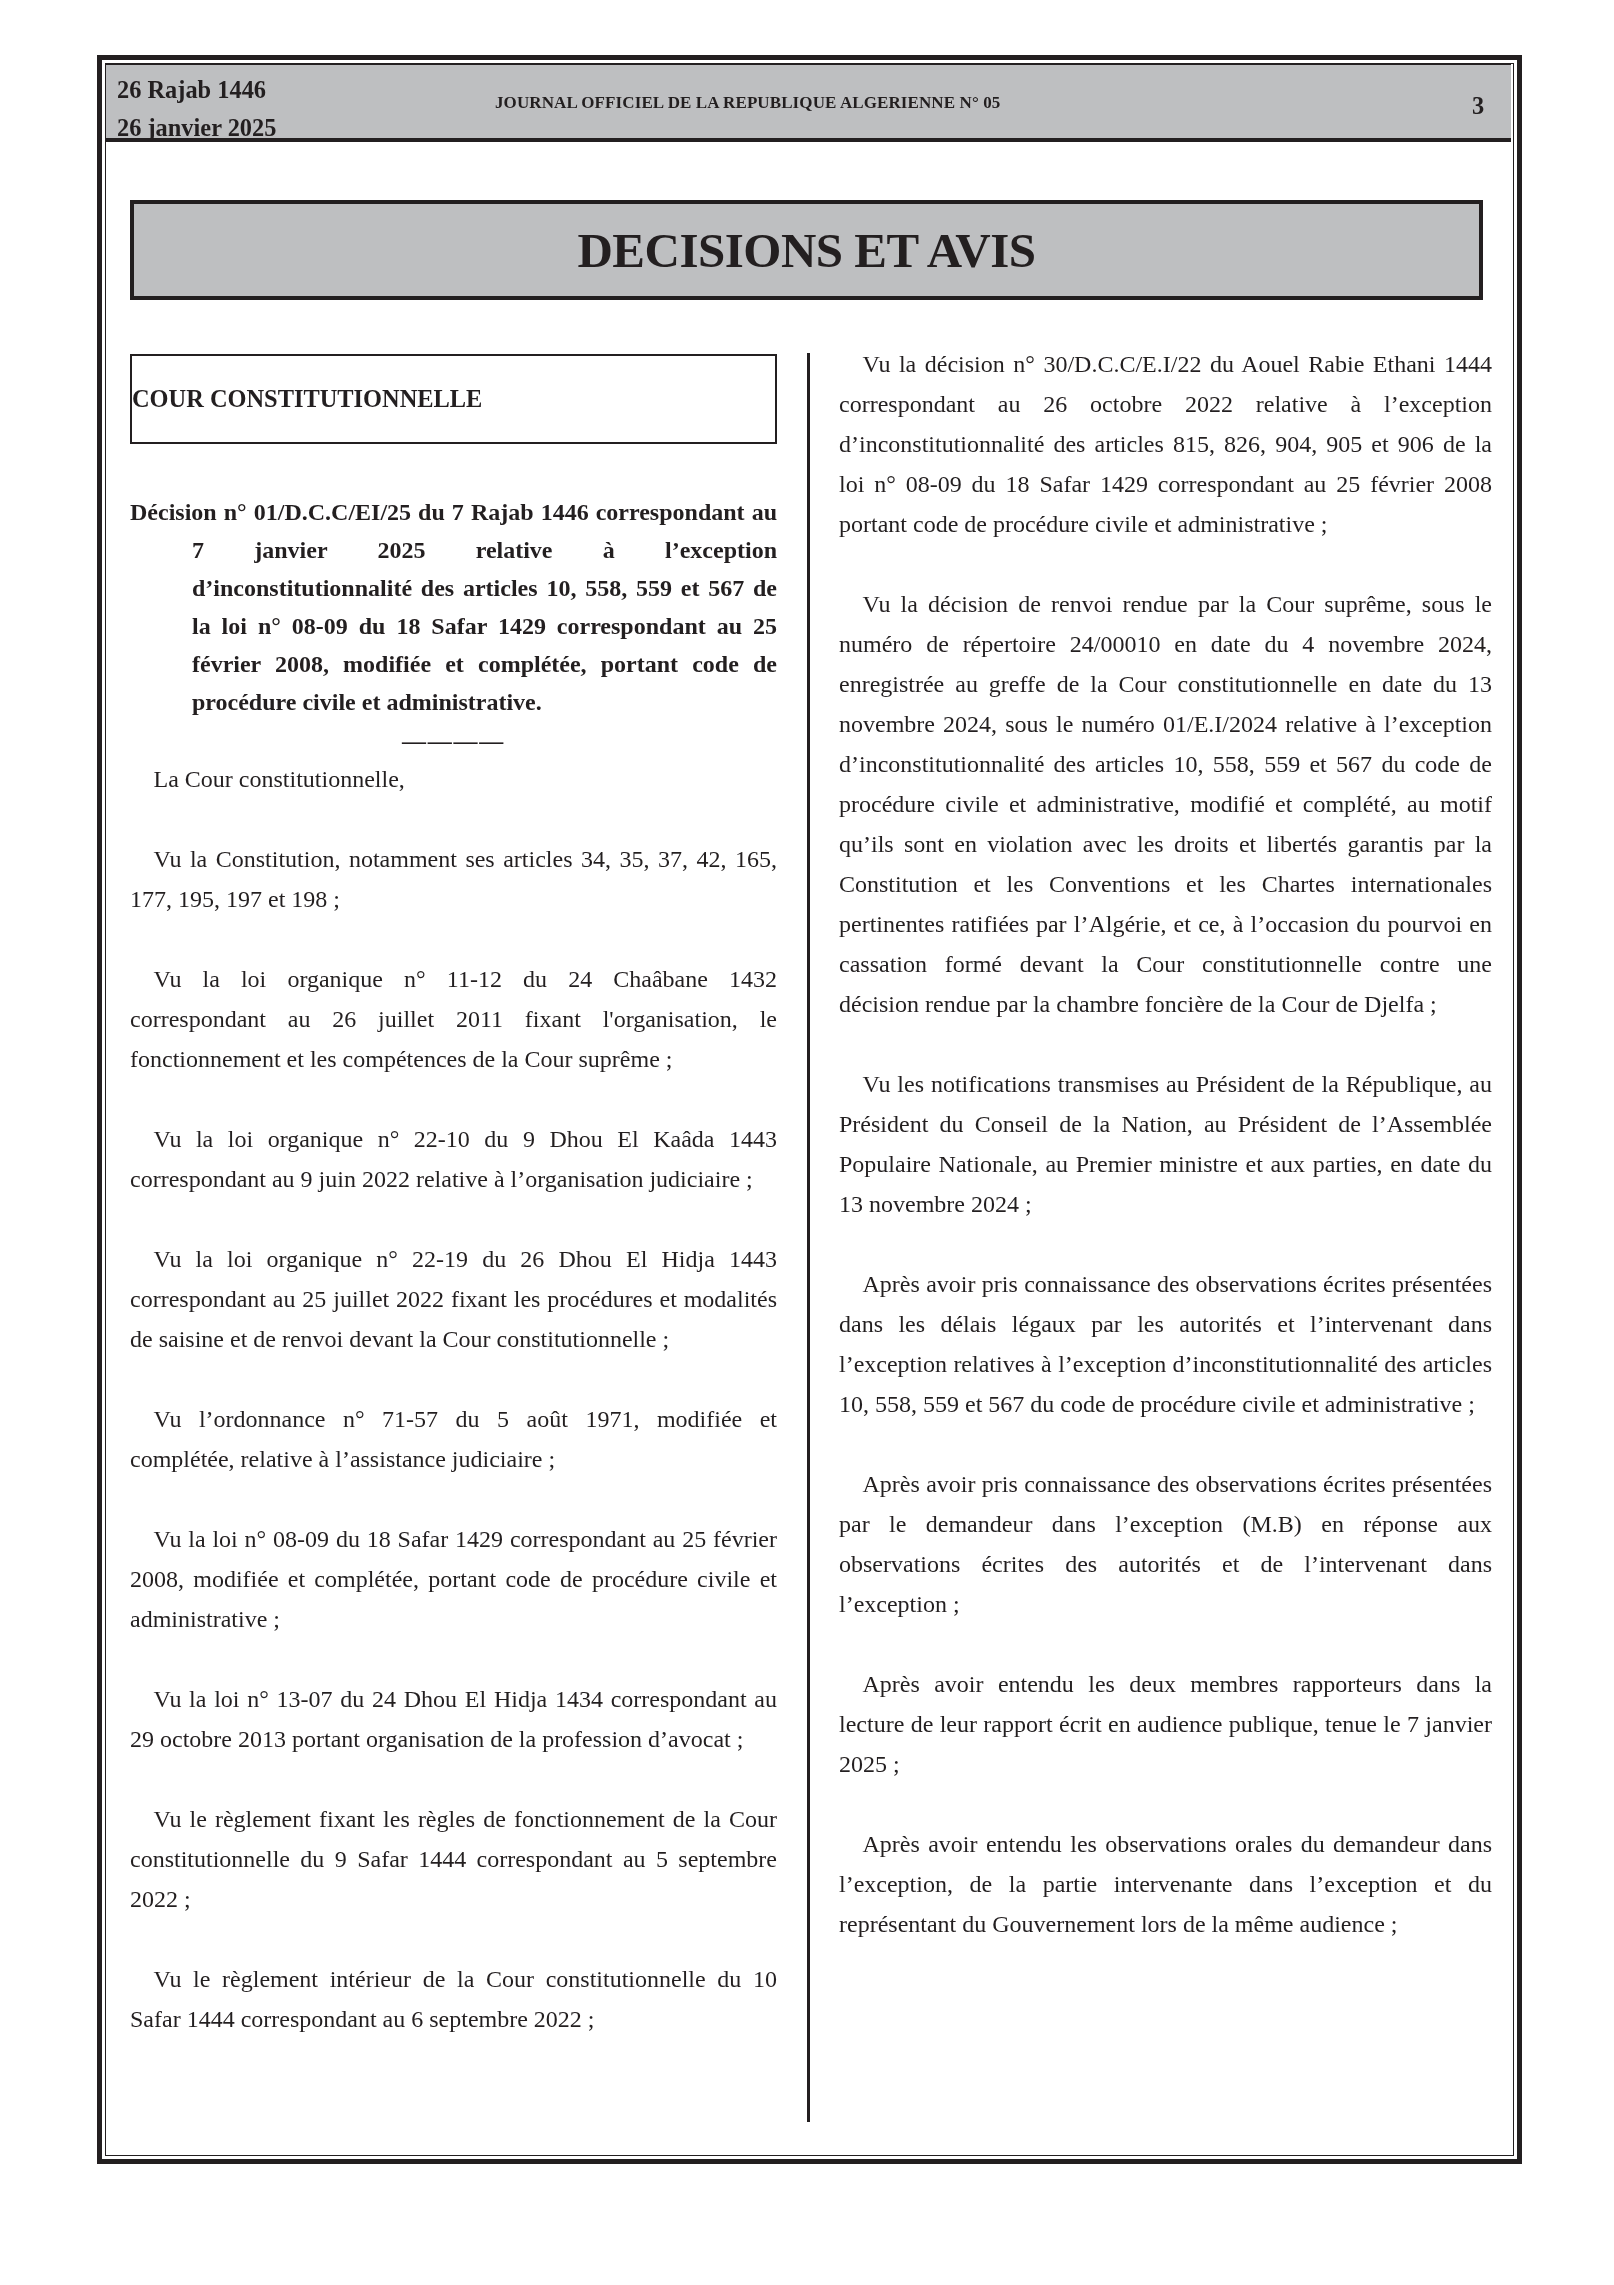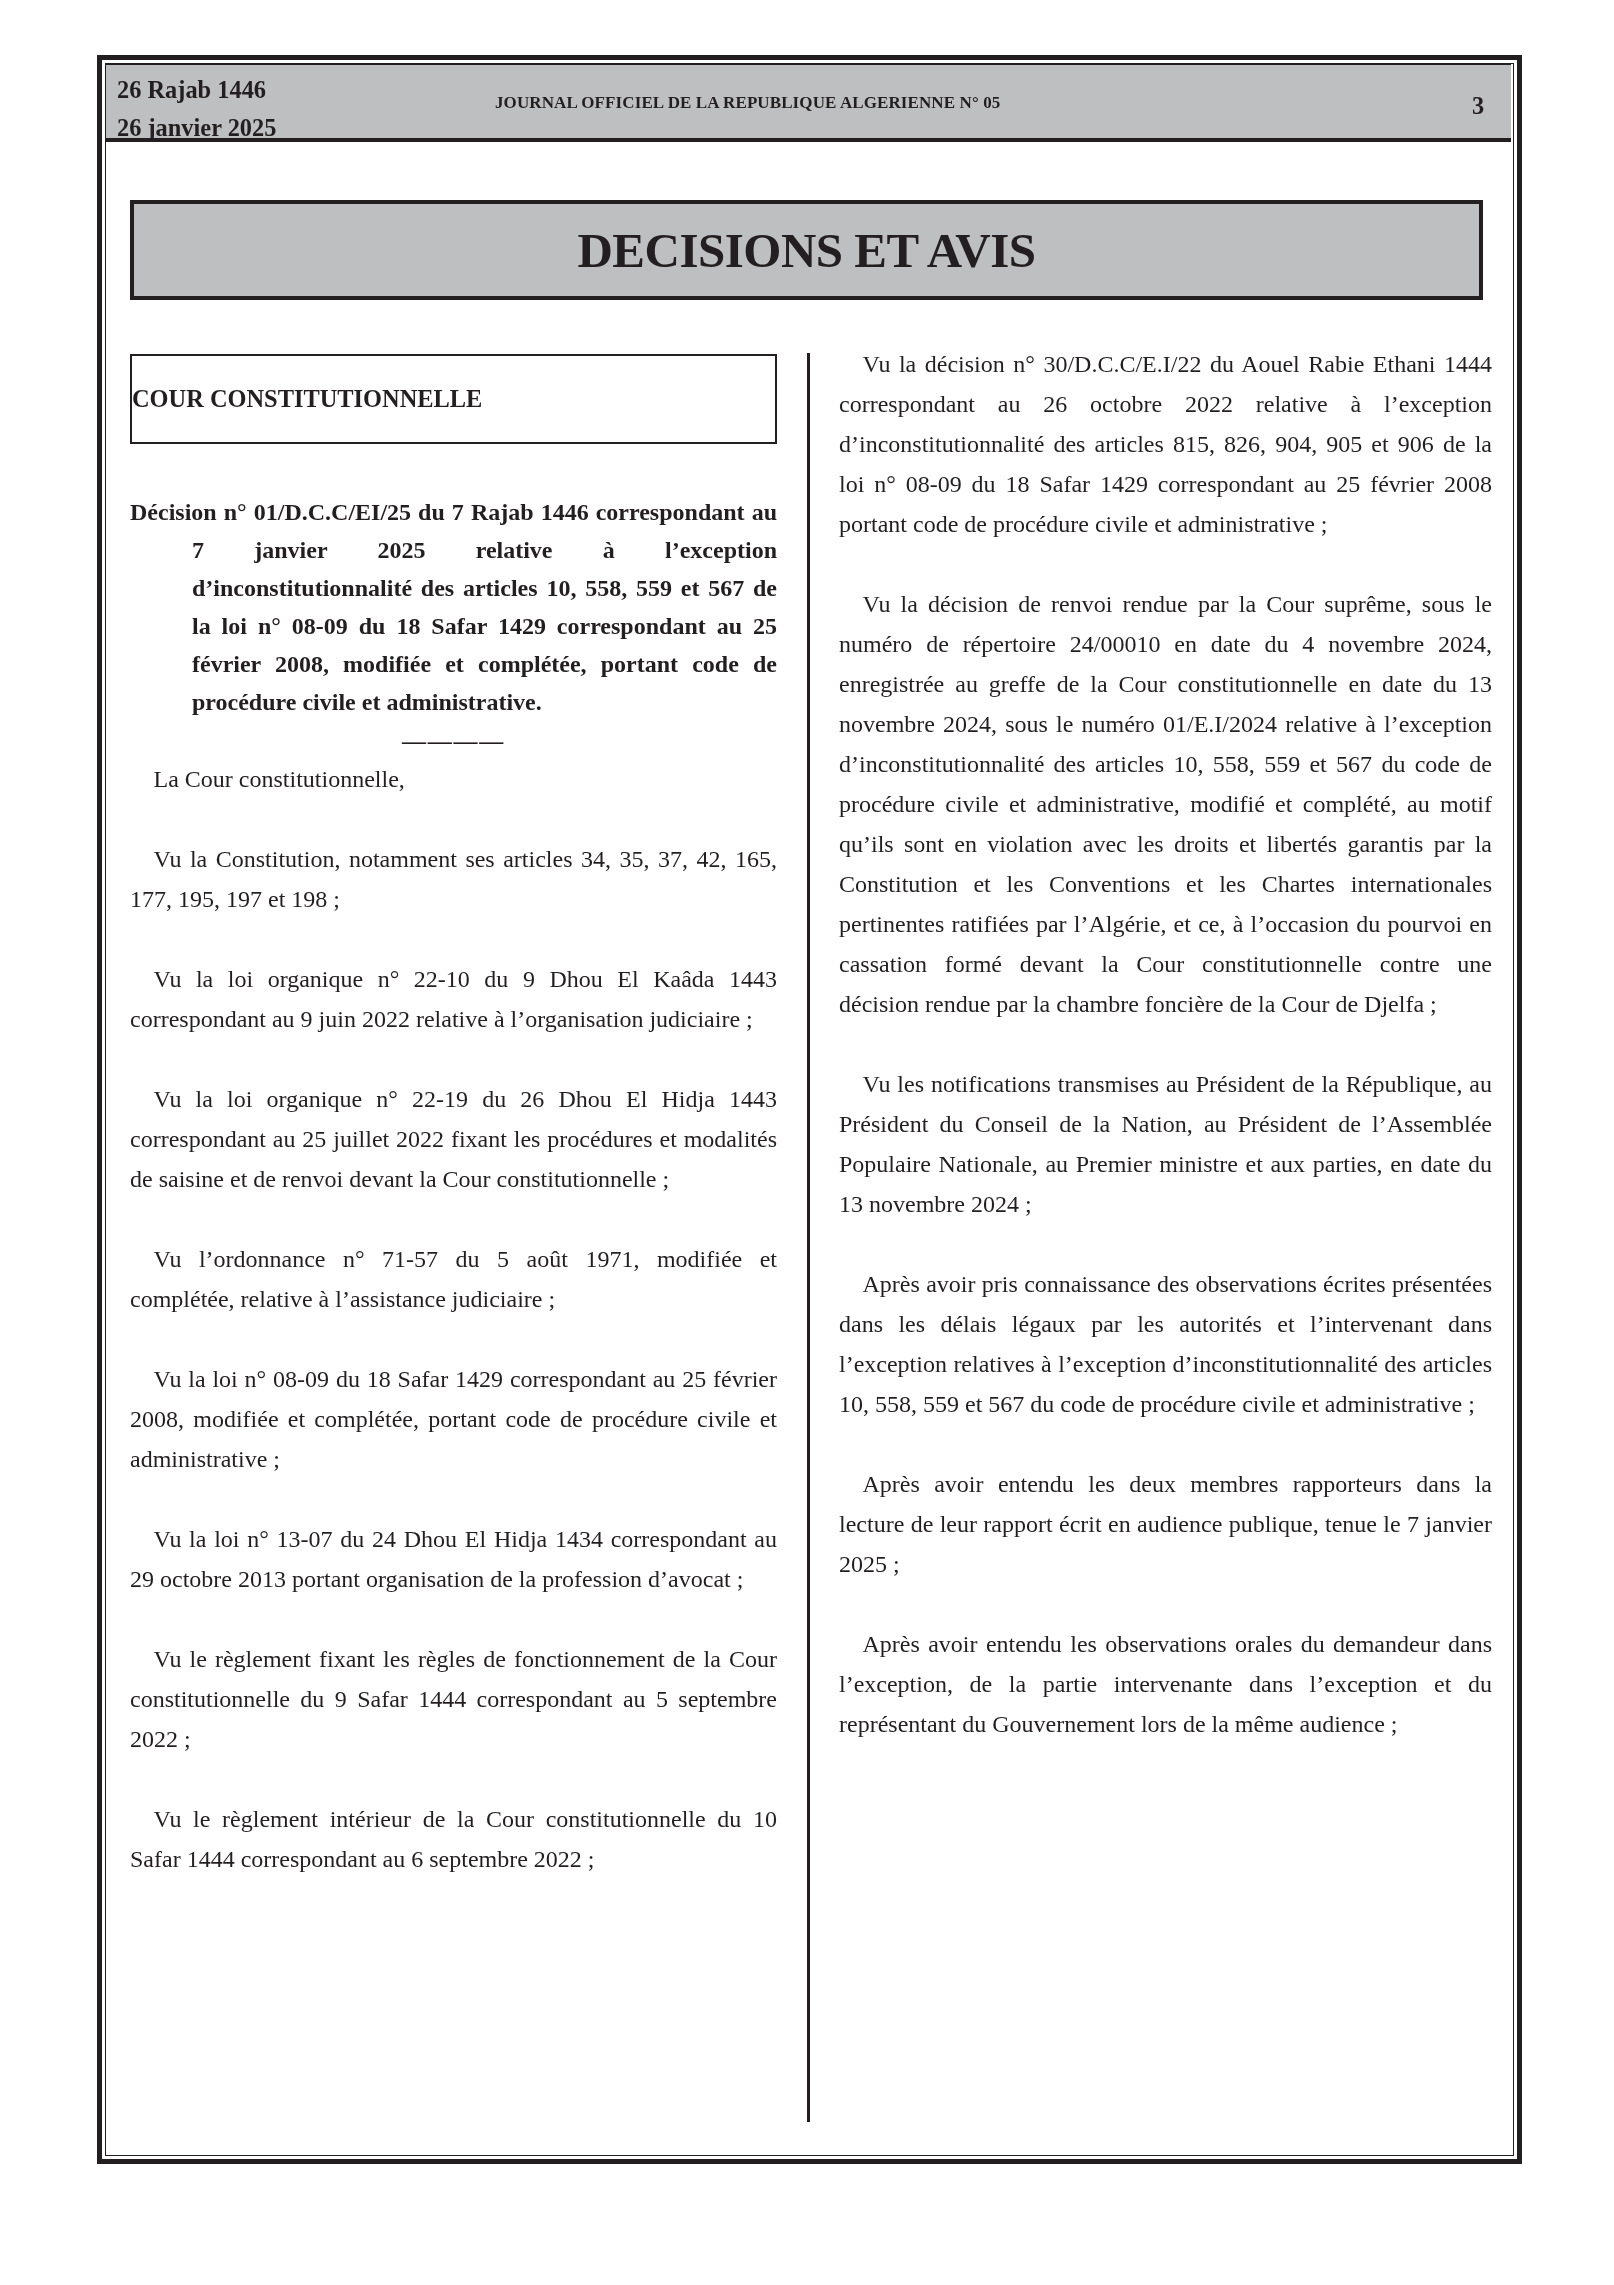--- a/index.html
+++ b/index.html
@@ -60,30 +60,32 @@
   <span>COUR CONSTITUTIONNELLE</span>
 </div>
 
 <div class="divider"></div>
 
 <div class="col col-left">
   <p class="decision-heading">Décision n° 01/D.C.C/EI/25 du 7 Rajab 1446 correspondant au 7 janvier 2025 relative à l’exception d’inconstitutionnalité des articles 10, 558, 559 et 567 de la loi n° 08-09 du 18 Safar 1429 correspondant au 25 février 2008, modifiée et complétée, portant code de procédure civile et administrative.</p>
   <div class="dash">————</div>
   <p class="para first-para">La Cour constitutionnelle,</p>
   <p class="para">Vu la Constitution, notamment ses articles 34, 35, 37, 42, 165, 177, 195, 197 et 198 ;</p>
+  <p class="para">Vu la loi organique n° 11-12 du 24 Chaâbane 1432 correspondant au 26 juillet 2011 fixant l'organisation, le fonctionnement et les compétences de la Cour suprême ;</p>
   <p class="para">Vu la loi organique n° 22-10 du 9 Dhou El Kaâda 1443 correspondant au 9 juin 2022 relative à l’organisation judiciaire ;</p>
   <p class="para">Vu la loi organique n° 22-19 du 26 Dhou El Hidja 1443 correspondant au 25 juillet 2022 fixant les procédures et modalités de saisine et de renvoi devant la Cour constitutionnelle ;</p>
   <p class="para">Vu l’ordonnance n° 71-57 du 5 août 1971, modifiée et complétée, relative à l’assistance judiciaire ;</p>
   <p class="para">Vu la loi n° 08-09 du 18 Safar 1429 correspondant au 25 février 2008, modifiée et complétée, portant code de procédure civile et administrative ;</p>
   <p class="para">Vu la loi n° 13-07 du 24 Dhou El Hidja 1434 correspondant au 29 octobre 2013 portant organisation de la profession d’avocat ;</p>
   <p class="para">Vu le règlement fixant les règles de fonctionnement de la Cour constitutionnelle du 9 Safar 1444 correspondant au 5 septembre 2022 ;</p>
   <p class="para">Vu le règlement intérieur de la Cour constitutionnelle du 10 Safar 1444 correspondant au 6 septembre 2022 ;</p>
 </div>
 
 <div class="col col-right">
   <p class="para">Vu la décision n° 30/D.C.C/E.I/22 du Aouel Rabie Ethani 1444 correspondant au 26 octobre 2022 relative à l’exception d’inconstitutionnalité des articles 815, 826, 904, 905 et 906 de la loi n° 08-09 du 18 Safar 1429 correspondant au 25 février 2008 portant code de procédure civile et administrative ;</p>
   <p class="para">Vu la décision de renvoi rendue par la Cour suprême, sous le numéro de répertoire 24/00010 en date du 4 novembre 2024, enregistrée au greffe de la Cour constitutionnelle en date du 13 novembre 2024, sous le numéro 01/E.I/2024 relative à l’exception d’inconstitutionnalité des articles 10, 558, 559 et 567 du code de procédure civile et administrative, modifié et complété, au motif qu’ils sont en violation avec les droits et libertés garantis par la Constitution et les Conventions et les Chartes internationales pertinentes ratifiées par l’Algérie, et ce, à l’occasion du pourvoi en cassation formé devant la Cour constitutionnelle contre une décision rendue par la chambre foncière de la Cour de Djelfa ;</p>
   <p class="para">Vu les notifications transmises au Président de la République, au Président du Conseil de la Nation, au Président de l’Assemblée Populaire Nationale, au Premier ministre et aux parties, en date du 13 novembre 2024 ;</p>
   <p class="para">Après avoir pris connaissance des observations  écrites présentées dans les délais légaux par les autorités et l’intervenant dans l’exception relatives à l’exception d’inconstitutionnalité des articles 10, 558, 559 et 567 du code de procédure civile et administrative ;</p>
+  <p class="para">Après avoir pris connaissance des observations écrites présentées par le demandeur dans l’exception (M.B) en réponse aux observations écrites des autorités et de l’intervenant dans l’exception ;</p>
   <p class="para">Après avoir entendu les deux membres rapporteurs dans la lecture de leur rapport écrit en audience publique, tenue le 7 janvier 2025 ;</p>
   <p class="para">Après avoir entendu les observations orales du demandeur dans l’exception, de la partie intervenante dans l’exception et du représentant du Gouvernement lors de la même audience ;</p>
 </div>
 
 
 </body></html>

